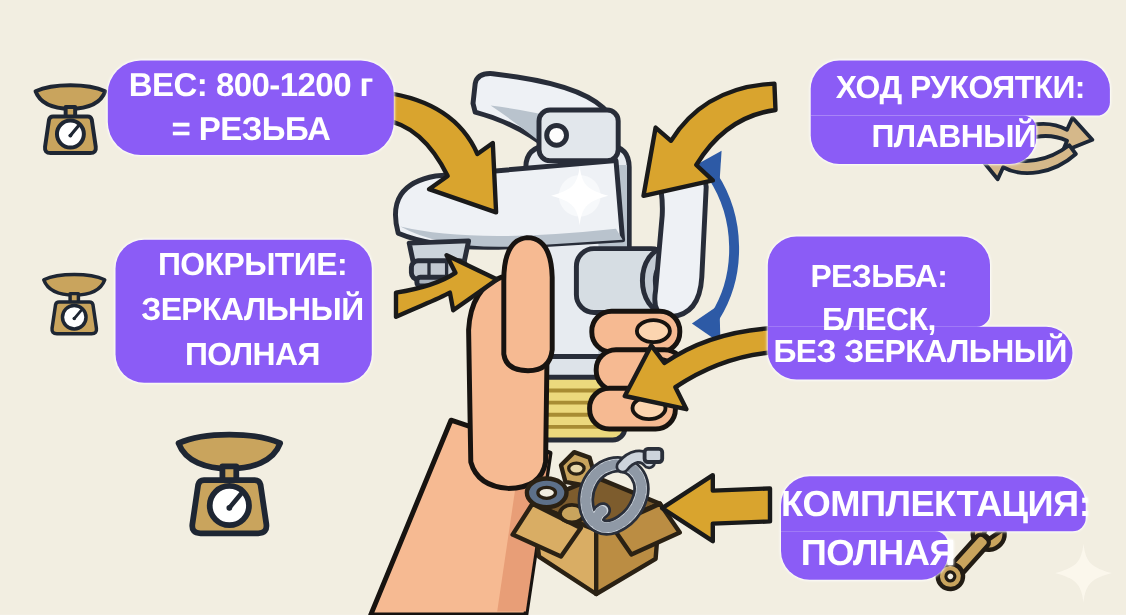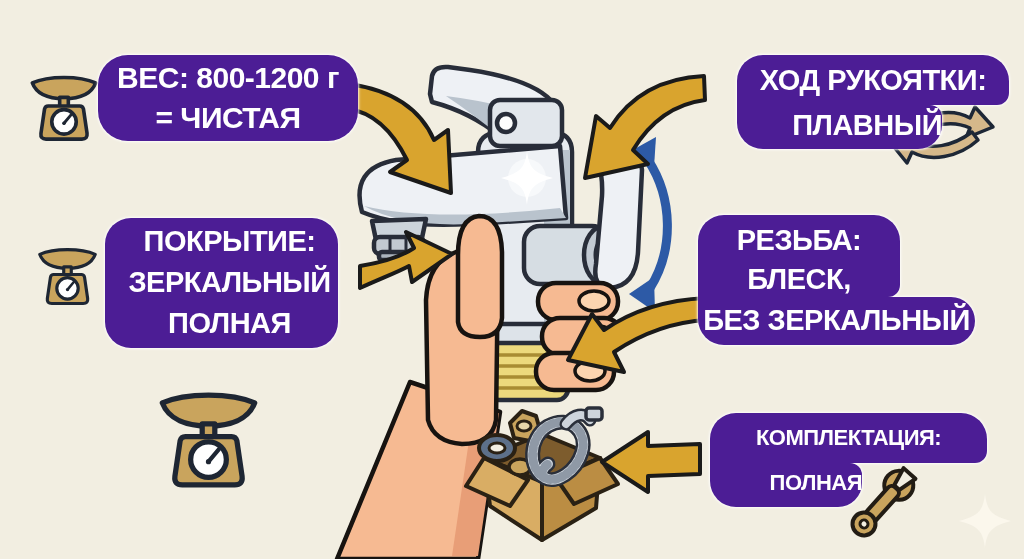--- a/index.html
+++ b/index.html
@@ -3,39 +3,39 @@
 <meta charset="utf-8">
 <title>Infographic</title>
 <style>
   html,body{margin:0;padding:0;}
   body{font-family:"Liberation Sans", sans-serif;}
   .stage{position:relative;width:1024px;height:559px;background:#f2eee1;overflow:hidden;}
   .art{position:absolute;left:0;top:0;width:1024px;height:559px;}
   .callout{position:absolute;color:#fff;font-weight:bold;text-align:center;
            filter:drop-shadow(0 0 1px #ffffff) drop-shadow(0 0 1.5px rgba(255,255,255,.85));
            letter-spacing:-0.5px;}
-  .blue{background:#4c1d95;}
+  .blue{background:#8b5cf6;}
   .callout .ln{display:block;}
   
   .c-weight{left:98px;top:55px;width:260px;height:86px;border-radius:30px;
             font-size:30px;line-height:40px;padding-top:3px;box-sizing:border-box;}
   
   .c-handle{left:698px;top:55px;width:272px;font-size:29px;padding-left:39px;}
   .c-handle .row1{height:50px;line-height:50px;border-radius:26px 26px 12px 0;}
   .c-handle .row2{width:205px;height:44px;line-height:40px;border-radius:0 12px 24px 26px;text-align:right;}
   
   .c-coating{left:105px;top:218px;width:233px;height:130px;border-radius:26px;
              font-size:29px;line-height:41px;padding-top:3px;box-sizing:border-box;padding-left:16px;}
   
   .c-thread{left:698px;top:215px;width:277px;font-size:29px;}
-  .c-thread .row1{width:202px;height:82px;line-height:39px;padding-top:6px;box-sizing:border-box;
+  .c-thread .row1{width:202px;height:82px;line-height:39px;padding-top:18px;box-sizing:border-box;
                   border-radius:26px 26px 12px 0;}
   .c-thread .row2{width:277px;height:48px;line-height:46px;border-radius:0 24px 24px 26px;}
   
-  .c-package{left:698px;top:413px;width:277px;font-size:22px;padding-left:12px;}
+  .c-package{left:698px;top:433px;width:277px;font-size:33px;padding-left:12px;}
   .c-package .row1{height:50px;line-height:50px;border-radius:26px 26px 12px 0;}
   .c-package .row2{width:152px;height:44px;line-height:40px;border-radius:0 12px 24px 26px;
                    text-align:right;padding-left:18px;box-sizing:border-box;}
 </style>
 </head>
 <body>
 
 <div class="stage">
 
   <svg class="art" viewBox="0 0 1024 559" stroke-linejoin="round" stroke-linecap="round">
@@ -173,21 +173,21 @@
       <path d="M349,84 C392,90 420,108 434,140 L448,130 L451,193 L390,172 L407,160 C392,130 372,112 348,109 Z"></path>
       <path d="M704,76 C662,78 630,96 610,128 L596,116 L585,178 L648,164 L633,150 C650,122 674,104 705,100 Z"></path>
       <path d="M360,266 C385,262 402,256 414,248 L406,232 L452,254 L412,282 L409,266 C398,272 382,278 360,288 Z"></path>
       <path d="M706,298 C664,300 630,312 604,330 L592,314 L568,360 L624,372 L614,352 C638,336 670,322 707,320 Z"></path>
       <path d="M700,444 L648,446 L648,432 L602,462 L648,492 L648,476 L700,474 Z"></path>
     </g>
   </svg>
 
   <div class="callout blue c-weight">
     <span class="ln">ВЕС: 800-1200 г</span>
-    <span class="ln">= ЧИСТАЯ</span>
+    <span class="ln">= РЕЗЬБА</span>
   </div>
 
   <div class="callout c-handle">
     <div class="blue row1">ХОД РУКОЯТКИ:</div>
     <div class="blue row2">ПЛАВНЫЙ</div>
   </div>
 
   <div class="callout blue c-coating">
     <span class="ln">ПОКРЫТИЕ:</span>
     <span class="ln">ЗЕРКАЛЬНЫЙ</span>

